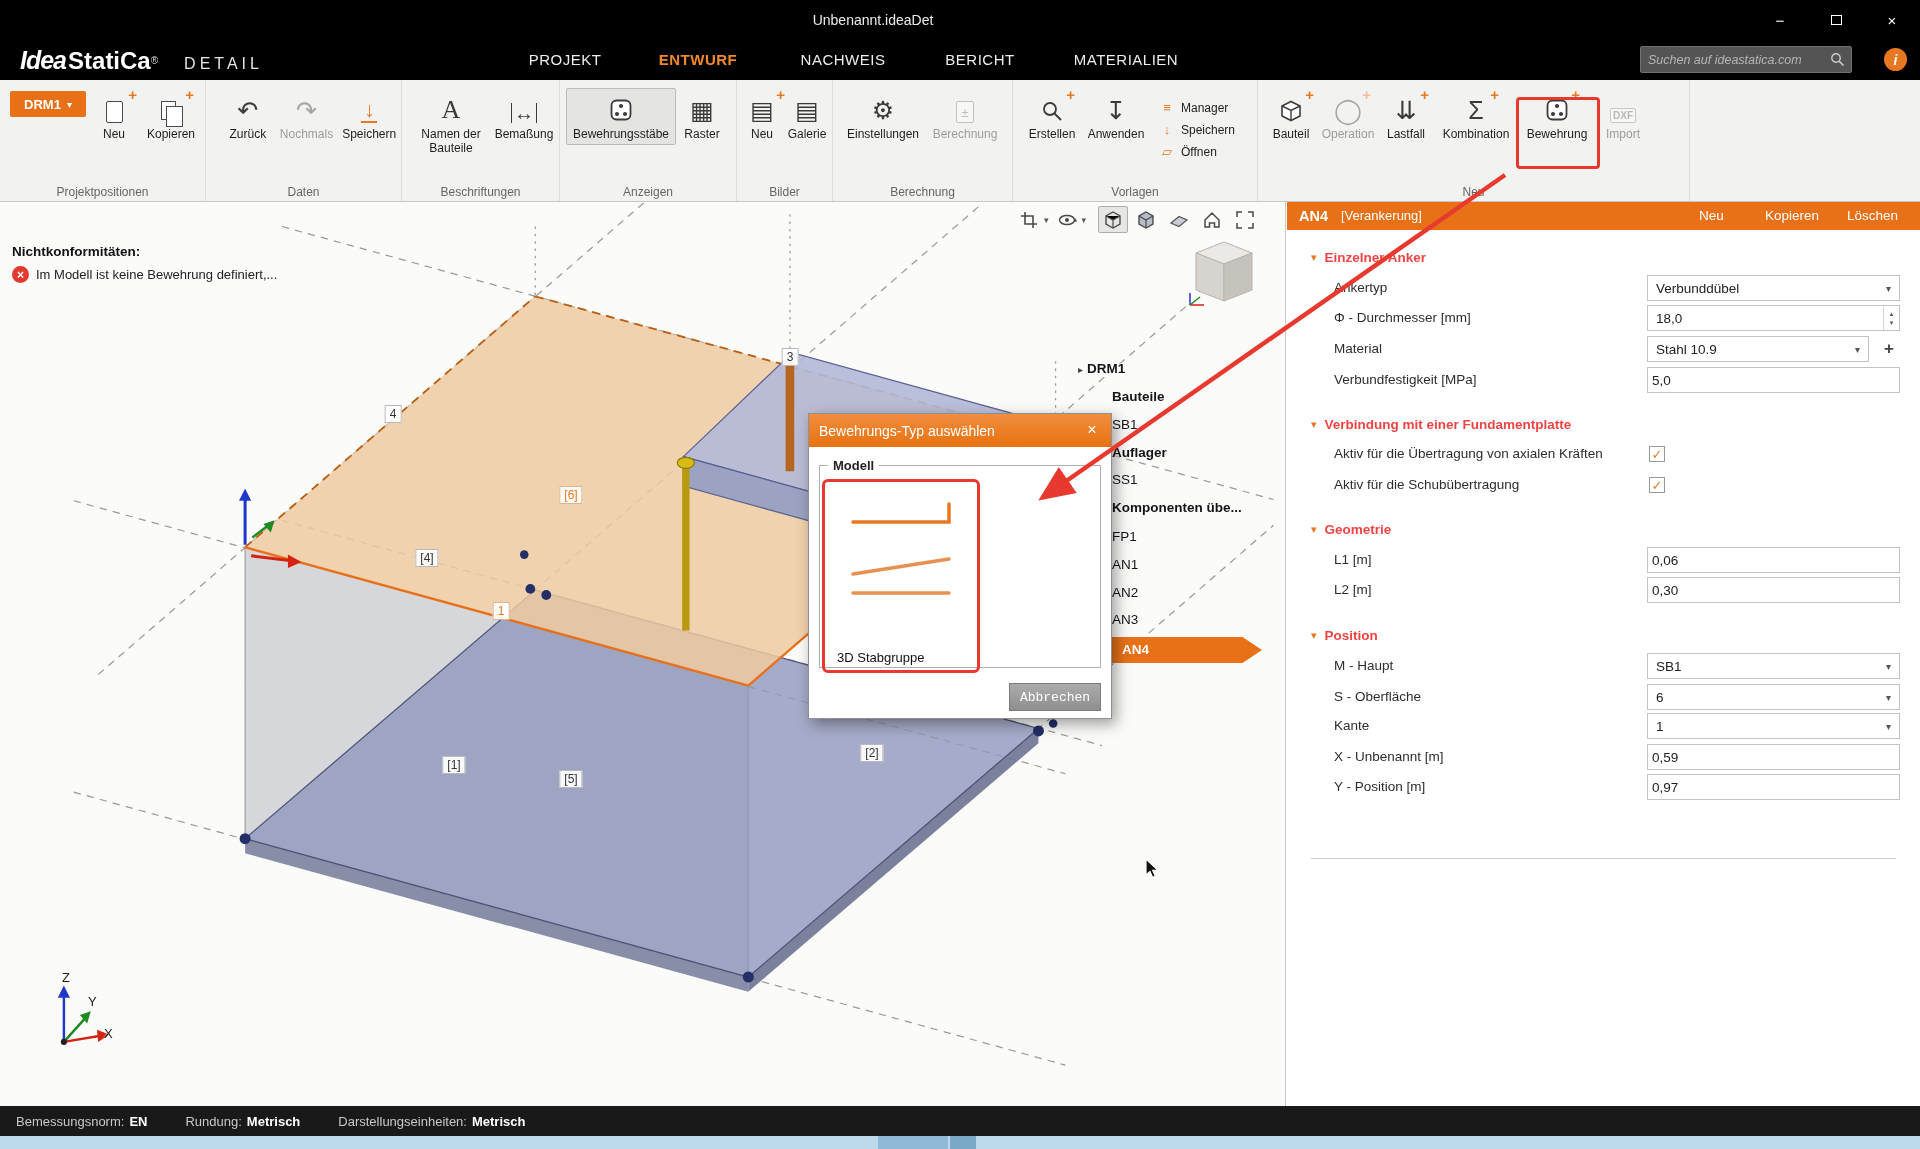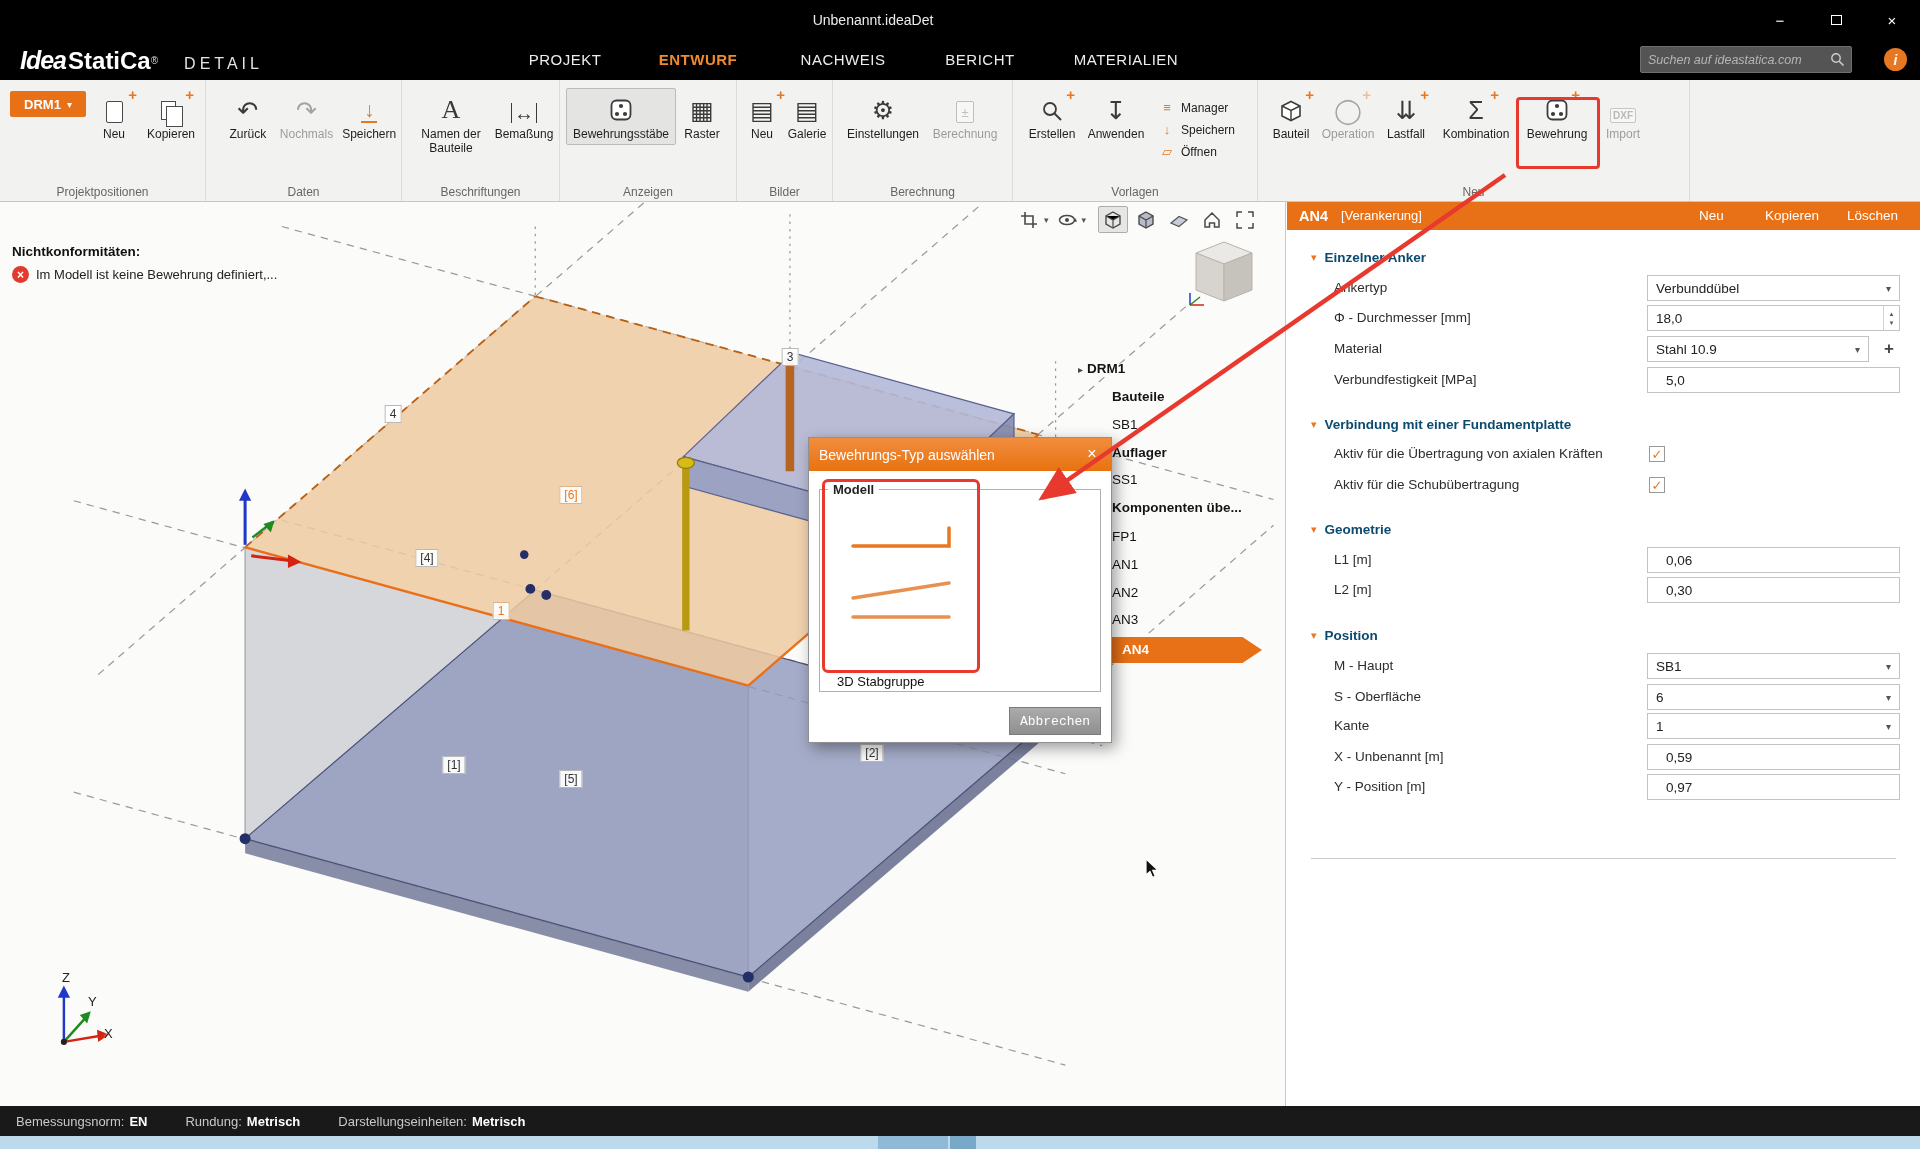--- a/index.html
+++ b/index.html
@@ -76,37 +76,37 @@
   .axl { position:absolute; font-size:13px; color:#222; text-shadow:0 0 3px #fff; }
 
   
   .panel { position:absolute; left:1287px; top:202px; width:633px; height:904px; background:#fff; }
   .phead { position:absolute; left:0; top:0; width:633px; height:28px; background:#e87118; color:#fff; }
   .phead-title { position:absolute; left:12px; line-height:28px; font-weight:bold; font-size:14.5px; }
   .phead-tag { position:absolute; left:54px; line-height:28px; font-size:13px; }
   .phbtn { position:absolute; top:0; height:28px; line-height:28px; font-size:13.5px; color:#fff; cursor:pointer; }
   .psec { position:absolute; left:24px; height:18px; display:flex; align-items:center; gap:8px; }
   .pchev { color:#e87722; font-size:11px; }
-  .psec-t { font-weight:bold; font-size:13.5px; color:#0c4a6e; white-space:nowrap; }
+  .psec-t { font-weight:bold; font-size:13.5px; color:#ef4444; white-space:nowrap; }
   .prow { position:absolute; left:0; width:633px; height:26px; }
   .plabel { position:absolute; left:47px; line-height:26px; font-size:13.5px; color:#2d2d2d; white-space:nowrap; }
   .pselect { position:absolute; left:360px; width:253px; height:26px; border:1px solid #c3c3c3; background:#fff; display:flex; align-items:center; justify-content:space-between; padding:0 8px; font-size:13.5px; cursor:pointer; }
   .pselect.narrow { width:222px; }
   .schev { color:#555; font-size:10px; }
-  .pinput { position:absolute; left:360px; width:253px; height:26px; border:1px solid #c3c3c3; padding:0 18px; font-size:13.5px; font-family:inherit; color:#222; outline:none; background:#fff; }
+  .pinput { position:absolute; left:360px; width:253px; height:26px; border:1px solid #c3c3c3; padding:0 4px; font-size:13.5px; font-family:inherit; color:#222; outline:none; background:#fff; }
   .pspin { position:absolute; left:360px; width:253px; height:26px; border:1px solid #c3c3c3; background:#fff; display:flex; }
   .pspin input { flex:1; min-width:0; border:none; outline:none; padding:0 8px; font-size:13.5px; font-family:inherit; color:#222; }
   .spincol { width:16px; border-left:1px solid #d5d5d5; display:flex; flex-direction:column; align-items:center; justify-content:center; font-size:7px; color:#555; gap:1px; cursor:pointer; }
   .cb { position:absolute; left:362px; top:5px; width:16px; height:16px; border:1px solid #999; background:#fff; display:flex; align-items:center; justify-content:center; cursor:pointer; }
   .ck { color:#e87722; font-weight:bold; font-size:13px; line-height:1; }
   .addbtn { position:absolute; left:592px; top:3px; width:20px; height:20px; color:#444; font-size:17px; font-weight:bold; display:flex; align-items:center; justify-content:center; cursor:pointer; }
   .pdiv { position:absolute; left:24px; width:585px; border-top:1px solid #ccc; }
 
   
-  .dialog { position:absolute; left:808px; top:413px; width:304px; height:306px; background:#fff; border:1px solid #909090; box-shadow:4px 5px 14px rgba(0,0,0,.38); z-index:50;margin-top:24px; }
+  .dialog { position:absolute; left:808px; top:413px; width:304px; height:306px; background:#fff; border:1px solid #909090; box-shadow:4px 5px 14px rgba(0,0,0,.38); z-index:50; }
   .dtitle { position:absolute; left:0; top:0; right:0; height:33px; background:linear-gradient(#f18d3f,#e8720f); color:#fff; display:flex; align-items:center; padding:0 10px; font-size:14px; }
   .dclose { position:absolute; right:8px; top:5px; width:22px; height:22px; color:#fff; font-size:16px; display:flex; align-items:center; justify-content:center; cursor:pointer; }
   .dfield { position:absolute; left:10px; top:44px; width:282px; height:210px; border:1px solid #b0b0b0; }
   .dfield legend { margin-left:8px; padding:0 5px; font-size:13px; font-weight:bold; color:#222; }
   .dcap { position:absolute; left:28px; top:236px; font-size:13px; color:#111; cursor:pointer; }
   .dcancel { position:absolute; left:200px; top:269px; width:92px; height:28px; background:linear-gradient(#ababab,#8f8f8f); border:1px solid #7c7c7c; color:#fff; font-size:13px; font-family:Liberation Mono, monospace; cursor:pointer; }
 
   
   .redbox { position:absolute; border:3px solid #e8392e; pointer-events:none; }
   .status { position:absolute; left:0; top:1106px; width:1920px; height:30px; background:#191919; display:flex; align-items:center; gap:38px; padding-left:16px; }

